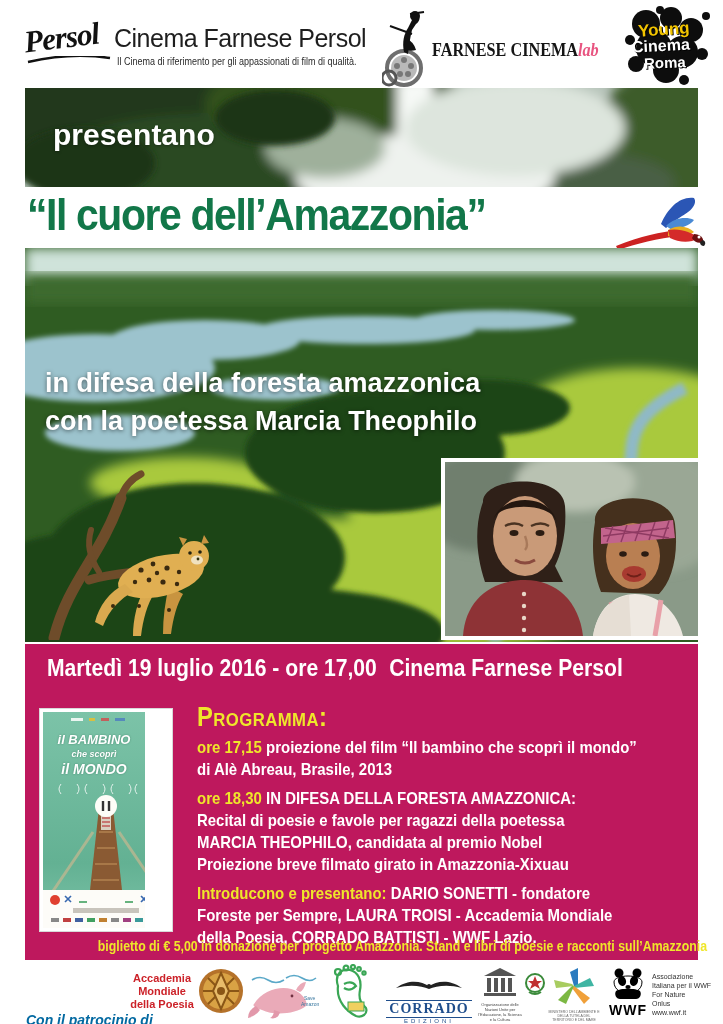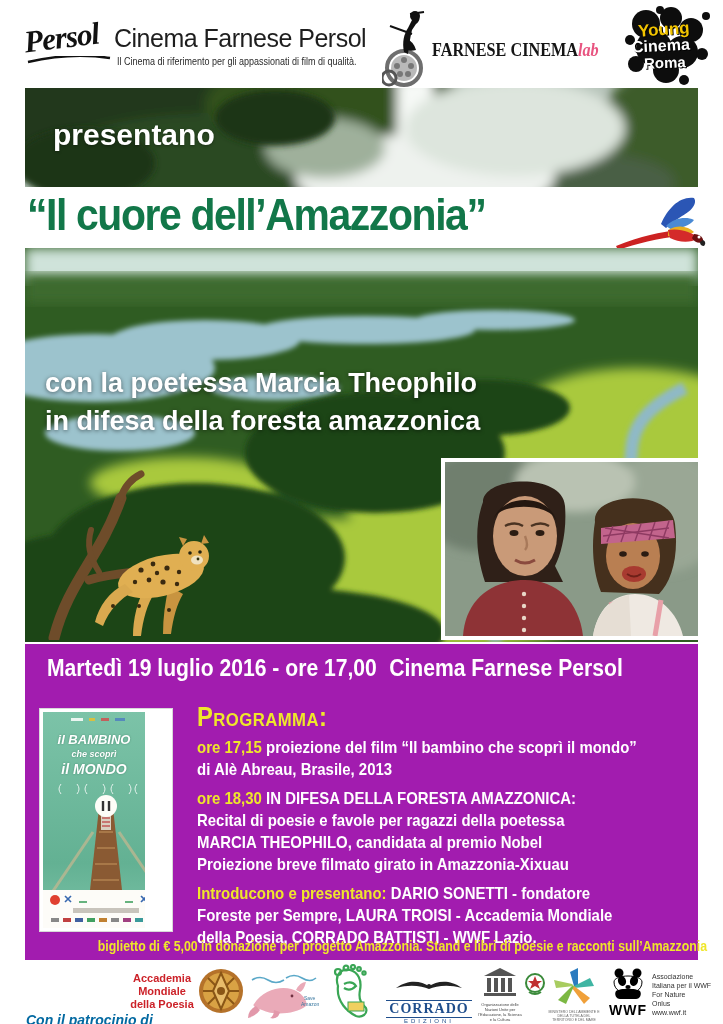--- a/index.html
+++ b/index.html
@@ -32,21 +32,21 @@
   .macaw { position:absolute; left:606px; top:190px; }
 
   
   .hero { position:absolute; left:25px; top:248px; width:673px; height:394px; overflow:hidden; background:#2f5c22; }
   .hero-overlay { position:absolute; left:20px; top:116px; font-size:27px; font-weight:bold; color:#fff; line-height:38px; text-shadow:0 1px 4px rgba(0,0,0,.55); }
   .jaguar { position:absolute; left:4px; bottom:2px; }
   .inset { position:absolute; right:0; top:210px; width:257px; height:182px; background:#fff; padding:4px 0 4px 4px; }
   .inset svg { display:block; }
 
   
-  .info { position:absolute; left:25px; top:644px; width:673px; height:316px; background:#a21caf; }
+  .info { position:absolute; left:25px; top:644px; width:673px; height:316px; background:#be185d; }
   .datetime { position:absolute; left:22px; top:10px; white-space:nowrap; transform:scaleX(0.88); transform-origin:left; font-size:24px; font-weight:bold; color:#fff; }
   .datetime .gap { display:inline-block; width:14px; }
   .address { position:absolute; right:20px; top:44px; font-size:17px; font-weight:bold; color:#fff; white-space:nowrap; }
   .film-poster { position:absolute; left:14px; top:64px; width:134px; height:224px; background:#fff; border:1px solid #d8d8d8; padding:3px; }
   .fp-art { position:relative; width:102px; height:216px; background:linear-gradient(#7cc3a8, #63b193 70%, #7cc3a8); overflow:hidden; }
   .fp-title { position:absolute; left:0; top:20px; width:100%; text-align:center; color:#fff; font-style:italic; font-weight:bold; line-height:15px; text-shadow:0 0 2px rgba(0,60,40,.4); }
   .fp-t1 { font-size:13px; } .fp-t2 { font-size:9px; } .fp-t3 { font-size:14px; }
   .program { position:absolute; left:172px; top:58px; width:560px; transform:scaleX(0.88); transform-origin:left; color:#fff; }
   .prog-label { font-variant:small-caps; font-size:27px; font-weight:bold; color:#efe62a; letter-spacing:0.5px; margin-bottom:4px; }
   .pline { font-size:17px; font-weight:bold; line-height:22px; }
@@ -204,22 +204,22 @@
       <path d="M560 255 C 520 250 490 260 470 280" stroke="#8fb9c6" stroke-width="8" fill="none" filter="url(#hb2)"></path>
       <g filter="url(#hb2)" fill="#1c4418">
         <ellipse cx="350" cy="205" rx="130" ry="60"></ellipse>
           <ellipse cx="170" cy="310" rx="150" ry="75"></ellipse>
         <ellipse cx="55" cy="350" rx="110" ry="65"></ellipse>
           <ellipse cx="460" cy="160" rx="85" ry="28"></ellipse>
         <ellipse cx="260" cy="385" rx="160" ry="45"></ellipse>
       </g>
     </svg>
     <div class="hero-overlay">
+      <div>in difesa della foresta amazzonica</div>
       <div>con la poetessa Marcia Theophilo</div>
-      <div>in difesa della foresta amazzonica</div>
     </div>
     <svg class="jaguar" width="200" height="180" viewBox="0 0 200 180">
       <g stroke="#6e4c2a" stroke-linecap="round" fill="none">
         <path d="M25 178 C 40 120 70 100 92 38" stroke-width="11"></path>
         <path d="M60 120 C 100 108 135 116 172 92" stroke-width="9"></path>
         <path d="M92 38 C 96 24 104 18 112 14" stroke-width="7"></path>
         <path d="M70 112 C 60 96 58 84 62 70" stroke-width="6"></path>
       </g>
       <g>
         <path d="M118 124 C 108 140 104 160 104 176 L112 176 C 114 160 118 144 126 132 Z" fill="#d9a94f"></path>

